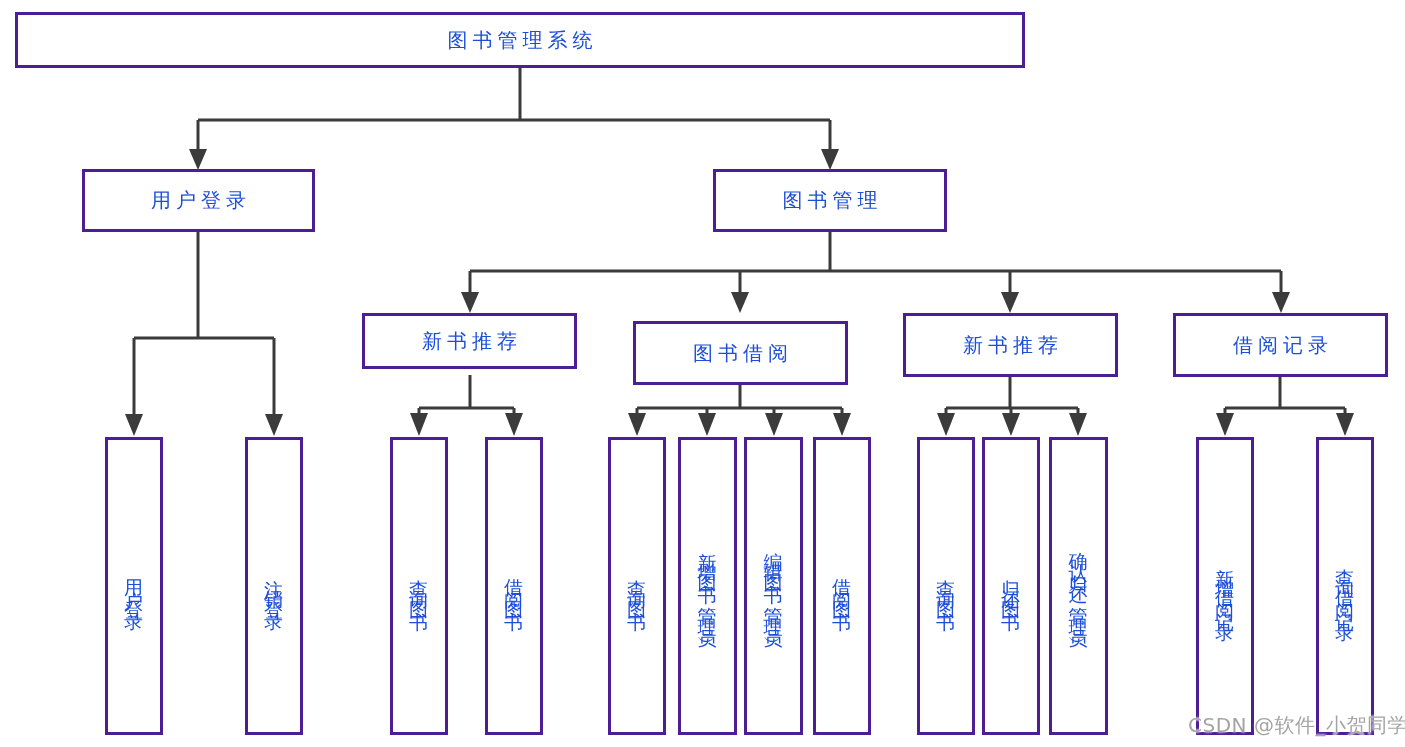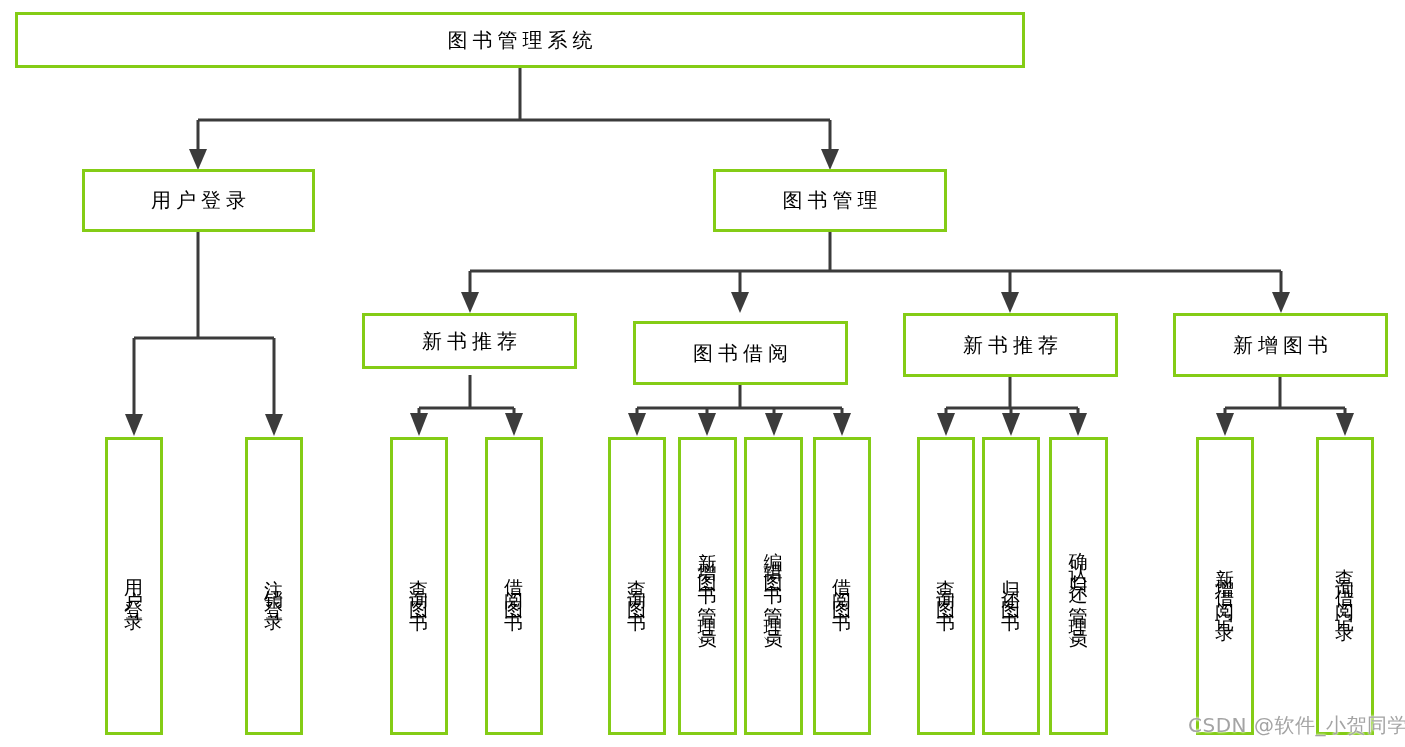--- a/index.html
+++ b/index.html
@@ -20,22 +20,22 @@
     left: 0;
     top: 0;
     width: 1405px;
     height: 747px;
     z-index: 1;
   }
   .node {
     position: absolute;
     box-sizing: border-box;
     background: #ffffff;
-    border: 3px solid #84cc16;
-    color: #000000;
+    border: 3px solid #4c1d95;
+    color: #1d4ed8;
     display: flex;
     align-items: center;
     justify-content: center;
     z-index: 2;
     text-align: center;
   }
   .node.h {
     font-size: 20px;
     letter-spacing: 5px;
     padding-left: 5px; 
@@ -139,21 +139,21 @@
   <div class="node h" style="left:362px;top:313px;width:215px;height:56px">
     <span>新书推荐</span>
   </div>
   <div class="node h" style="left:633px;top:321px;width:215px;height:64px">
     <span>图书借阅</span>
   </div>
   <div class="node h" style="left:903px;top:313px;width:215px;height:64px">
     <span>新书推荐</span>
   </div>
   <div class="node h" style="left:1173px;top:313px;width:215px;height:64px">
-    <span>新增图书</span>
+    <span>借阅记录</span>
   </div>
 
   <div class="node v" style="left:105px;top:437px;width:58px;height:298px">
     <span class="vtext">用户登录</span>
   </div>
   <div class="node v" style="left:245px;top:437px;width:58px;height:298px">
     <span class="vtext">注销登录</span>
   </div>
 
   <div class="node v" style="left:390px;top:437px;width:58px;height:298px">

